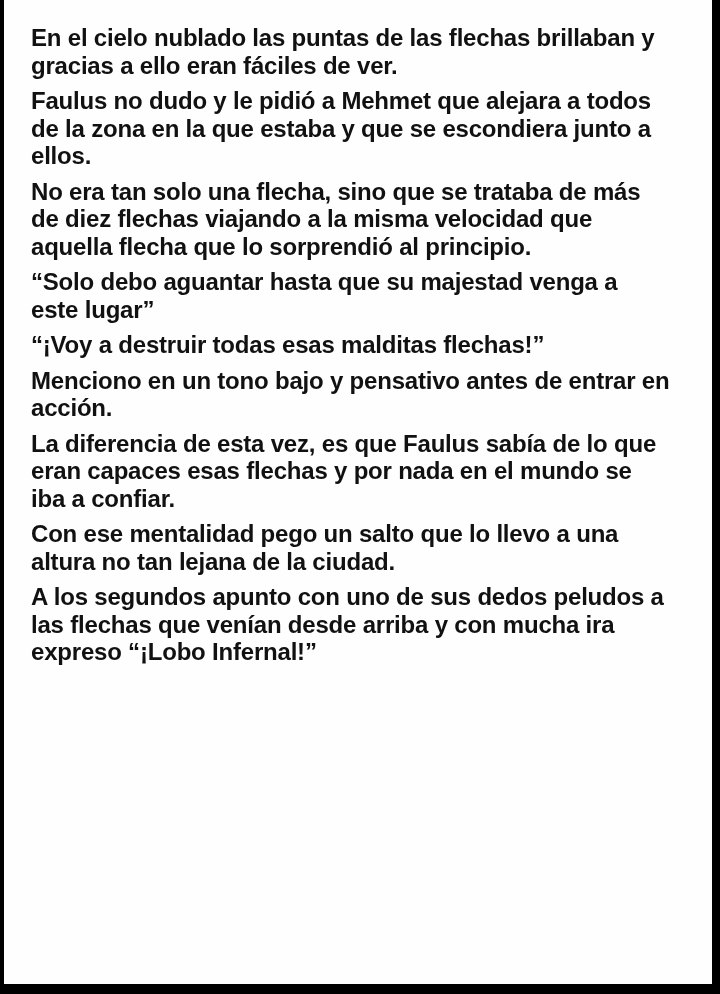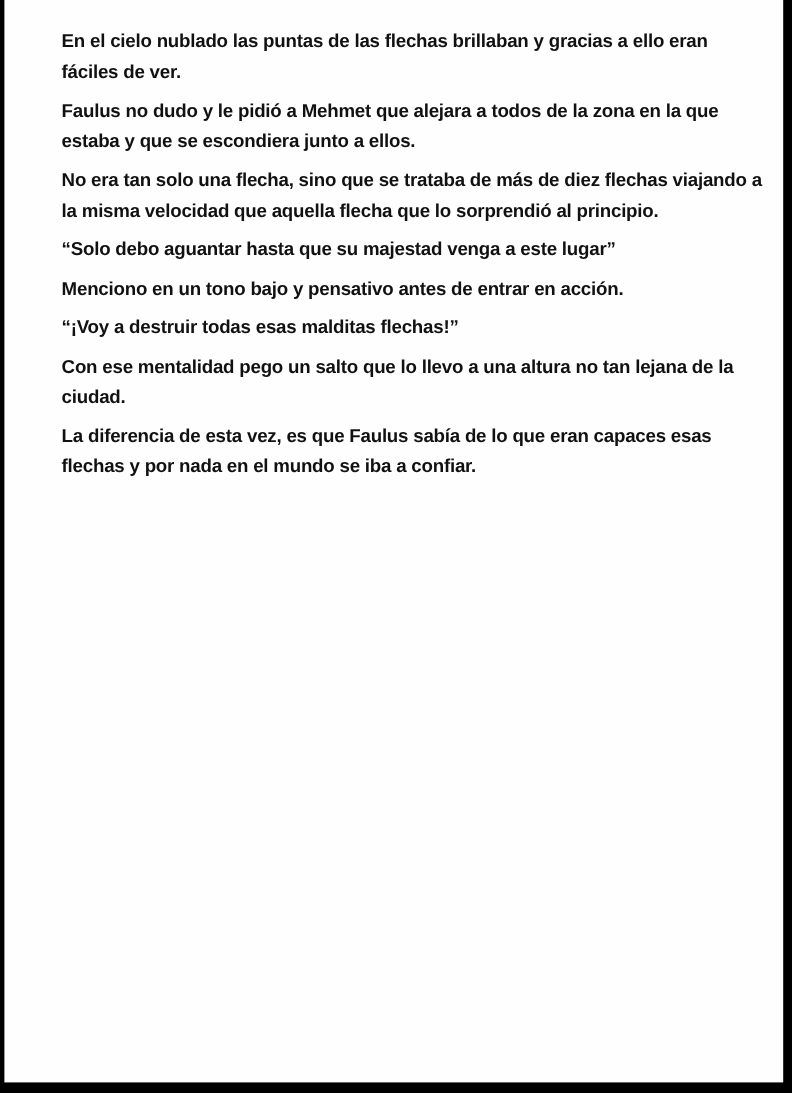--- a/index.html
+++ b/index.html
@@ -5,35 +5,36 @@
   html, body { margin: 0; padding: 0; }
   body {
     width: 720px; height: 994px; background: #000;
     position: relative; overflow: hidden;
   }
   .page {
     position: absolute; left: 4px; top: 0; width: 708px; height: 984px;
     background: #fefefe;
   }
   .content {
-    position: absolute; left: 52px; top: 24px; width: 640px;
+    position: absolute; left: 27px; top: 24px; width: 640px;
     font-family: "Liberation Sans", sans-serif;
-    font-size: 17px; line-height: 27.5px; color: #111;
+    font-size: 24px; line-height: 27.5px; color: #111;
     letter-spacing: -0.2px;
   }
   .content p { margin: 0 0 8px 0; font-weight: bold; }
   .content p.italic { }
 </style>
 </head>
 <body>
 
 <div class="page">
   <div class="content">
     <p>En el cielo nublado las puntas de las flechas brillaban y gracias a ello eran fáciles de ver.</p>
     <p>Faulus no dudo y le pidió a Mehmet que alejara a todos de la zona en la que estaba y que se escondiera junto a ellos.</p>
     <p>No era tan solo una flecha, sino que se trataba de más de diez flechas viajando a la misma velocidad que aquella flecha que lo sorprendió al principio.</p>
     <p class="italic">“Solo debo aguantar hasta que su majestad venga a este lugar”</p>
+    <p>“¡Voy a destruir todas esas malditas flechas!”</p>
     <p>Menciono en un tono bajo y pensativo antes de entrar en acción.</p>
-    <p>“¡Voy a destruir todas esas malditas flechas!”</p>
+    <p>La diferencia de esta vez, es que Faulus sabía de lo que eran capaces esas flechas y por nada en el mundo se iba a confiar.</p>
     <p>Con ese mentalidad pego un salto que lo llevo a una altura no tan lejana de la ciudad.</p>
-    <p>La diferencia de esta vez, es que Faulus sabía de lo que eran capaces esas flechas y por nada en el mundo se iba a confiar.</p>
+    <p>A los segundos apunto con uno de sus dedos peludos a las flechas que venían desde arriba y con mucha ira expreso “¡Lobo Infernal!”</p>
   </div>
 </div>
 
 </body></html>

